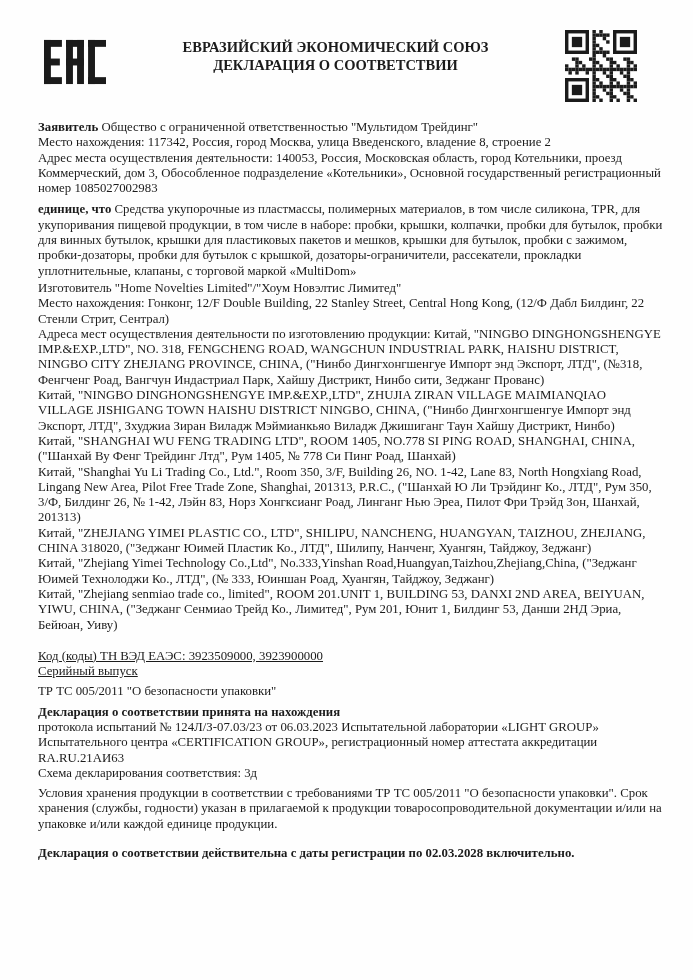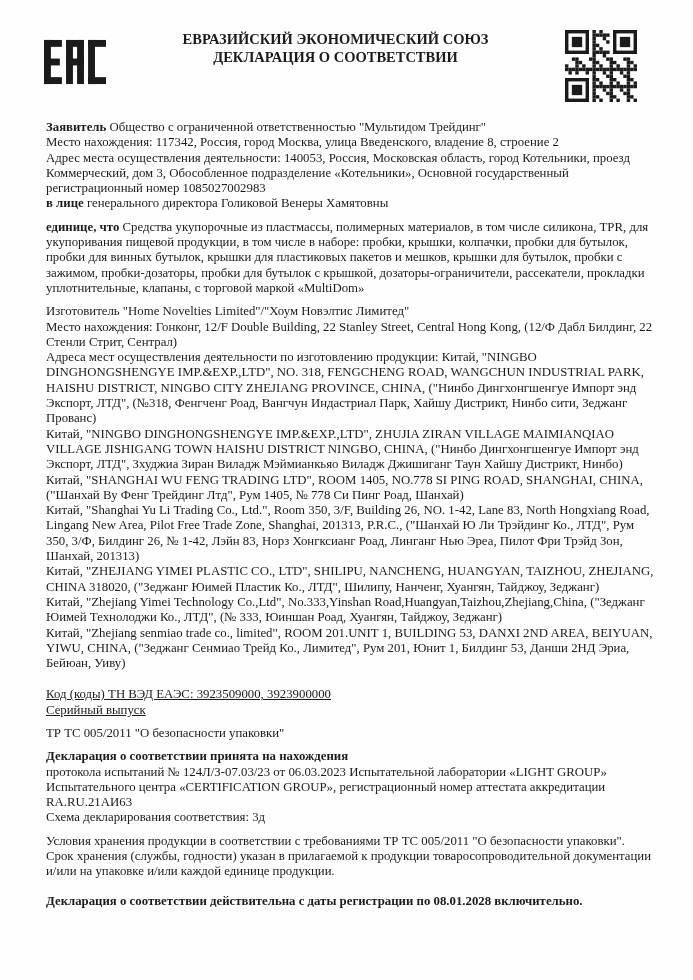--- a/index.html
+++ b/index.html
@@ -18,32 +18,33 @@
     align-items:flex-start;
     padding:30px 56px 0 44px;
   }
   .eac-logo{flex:0 0 auto;}
   .doc-title{
     flex:1 1 auto;
     text-align:center;
     font-weight:bold;
     font-size:14.5px;
     line-height:18px;
+    margin-top:8px;
     padding:0 8px;
     font-family:Liberation Serif, serif;
   }
   .qr{flex:0 0 auto;}
   .content{
     margin:14px 30px 0 38px;
     font-size:12.8px;
     line-height:15.3px;
     text-align:left;
   }
   .content b{font-weight:bold;}
-  .para{margin:8px;}
+  .para{margin:0;}
   .p-declares{margin-top:6px;}
   .p-manufacturer{margin-top:2px;}
   .p-codes{margin-top:16px;text-decoration:underline;}
   .p-requirements{margin-top:5px;}
   .p-basis{margin-top:5px;}
   .p-additional{margin-top:5px;}
   .p-validity{margin-top:14px;font-weight:bold;}
 </style>
 </head>
 <body>
@@ -218,24 +219,20 @@
 
   <div class="content">
 
     <div class="para">
       <div>
         <b>Заявитель</b>
         <span>Общество с ограниченной ответственностью "Мультидом Трейдинг"</span>
       </div>
       <div>Место нахождения: 117342, Россия, город Москва, улица Введенского, владение 8, строение 2</div>
       <div>Адрес места осуществления деятельности: 140053, Россия, Московская область, город Котельники, проезд Коммерческий, дом 3, Обособленное подразделение «Котельники», Основной государственный регистрационный номер 1085027002983</div>
-      <div>
-        <b>в лице</b>
-        <span>генерального директора Голиковой Венеры Хамятовны</span>
-      </div>
     </div>
 
     <div class="para p-declares">
       <div>
         <b>единице, что</b>
         <span>Средства укупорочные из пластмассы, полимерных материалов, в том числе силикона, TPR, для укупоривания пищевой продукции, в том числе в наборе: пробки, крышки, колпачки, пробки для бутылок, пробки для винных бутылок, крышки для пластиковых пакетов и мешков, крышки для бутылок, пробки с зажимом, пробки-дозаторы, пробки для бутылок с крышкой, дозаторы-ограничители, рассекатели, прокладки уплотнительные, клапаны, с торговой маркой «MultiDom»</span>
       </div>
     </div>
 
     <div class="para p-manufacturer">
@@ -262,16 +259,16 @@
     <div class="para p-basis">
       <div><b>Декларация о соответствии принята на нахождения</b></div>
       <div>протокола испытаний № 124Л/З-07.03/23 от 06.03.2023 Испытательной лаборатории «LIGHT GROUP» Испытательного центра «CERTIFICATION GROUP», регистрационный номер аттестата аккредитации RA.RU.21АИ63</div>
       <div>Схема декларирования соответствия: 3д</div>
     </div>
 
     <div class="para p-additional">
       <div>Условия хранения продукции в соответствии с требованиями ТР ТС 005/2011 "О безопасности упаковки". Срок хранения (службы, годности) указан в прилагаемой к продукции товаросопроводительной документации и/или на упаковке и/или каждой единице продукции.</div>
     </div>
 
-    <div class="para p-validity">Декларация о соответствии действительна с даты регистрации по 08.01.2028 включительно.</div>
+    <div class="para p-validity">Декларация о соответствии действительна с даты регистрации по 02.03.2028 включительно.</div>
 
   </div>
 </div>
 
 </body></html>

